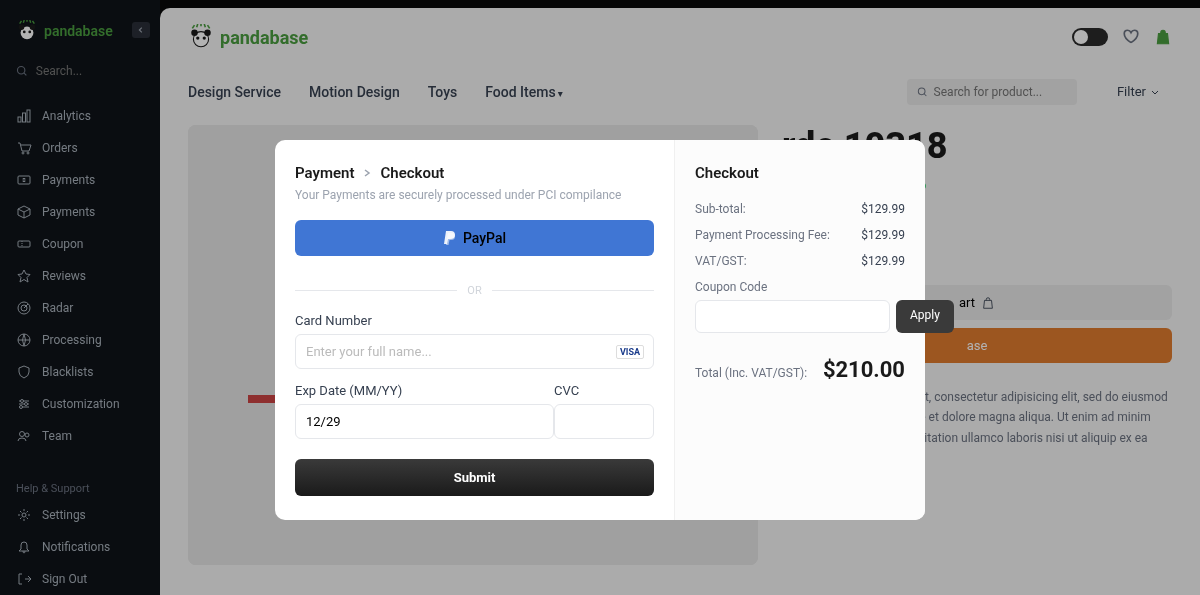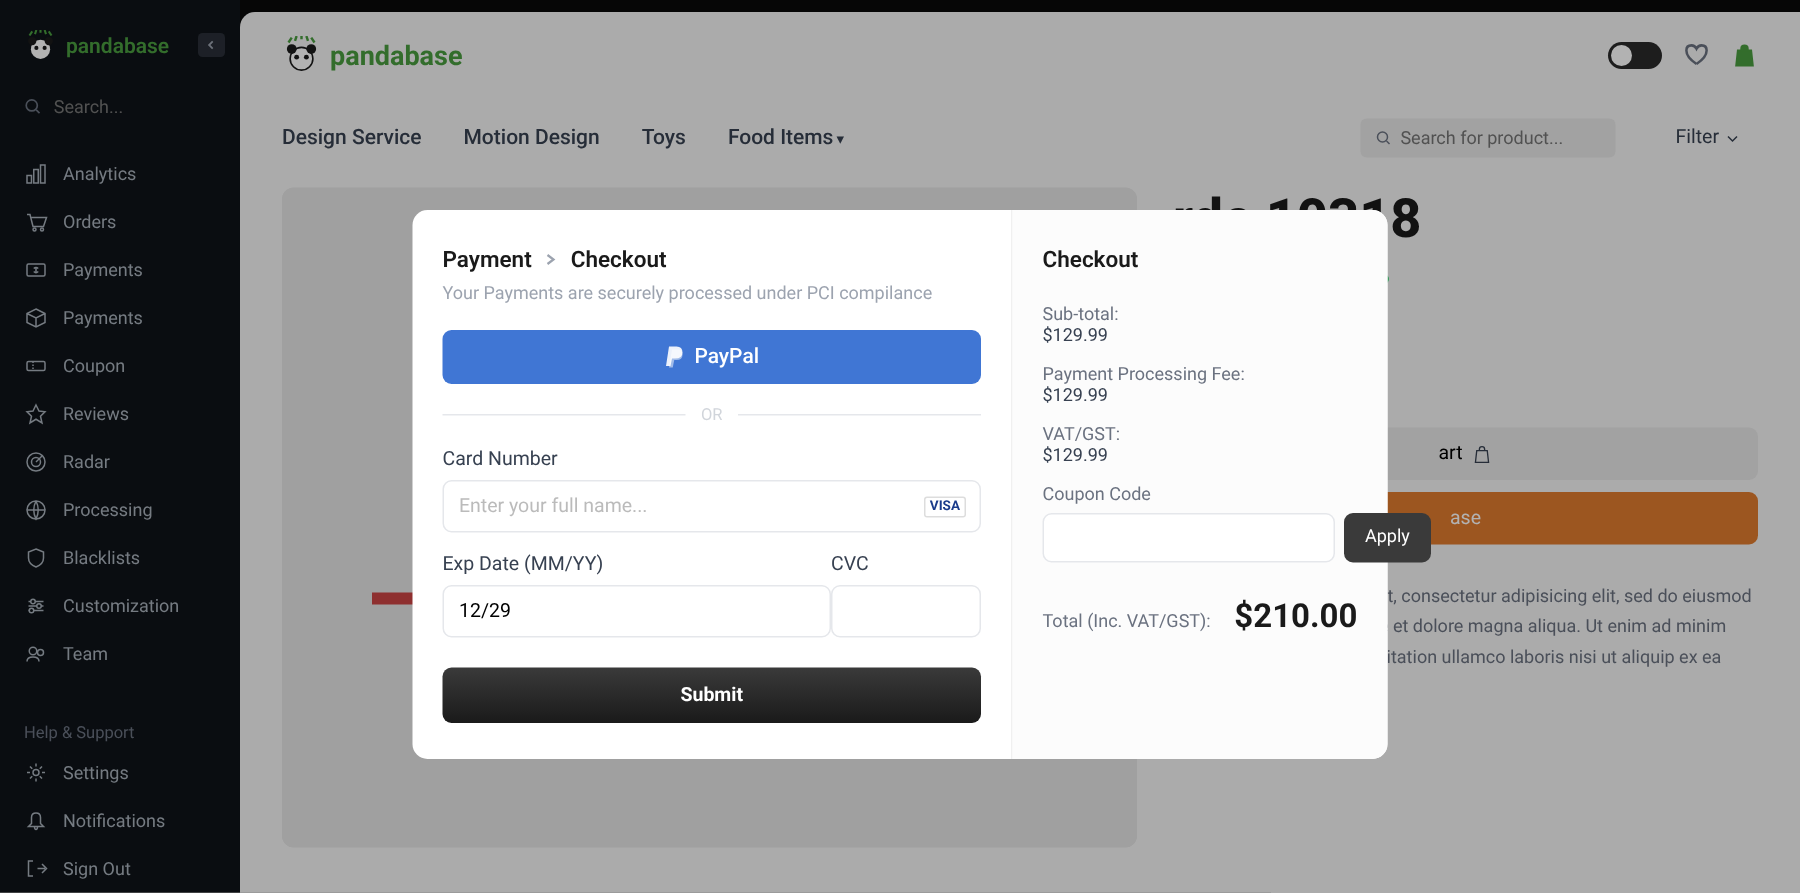--- a/index.html
+++ b/index.html
@@ -52,36 +52,36 @@
 .product-desc { color: #6b7280; font-size: 12px; line-height: 1.7; margin-top: 24px; }
 
 .overlay { position: absolute; inset: 0; background: rgba(0,0,0,0.3); z-index: 10; }
 .modal { position: absolute; top: 140px; left: 50%; transform: translateX(-50%); width: 650px; background: #fff; border-radius: 10px; z-index: 20; display: flex; }
 .modal-left { flex: 1; padding: 24px 20px; border-right: 1px solid #f0f0f0; }
 .modal-right { width: 250px; padding: 24px 20px; background: #fcfcfc; border-radius: 0 10px 10px 0; }
 
 .breadcrumb { display: flex; align-items: center; gap: 8px; font-size: 15px; font-weight: 600; color: #1a1a1a; margin-bottom: 6px; }
 .breadcrumb-sep { color: #9ca3af; }
 .subtitle { color: #9ca3af; font-size: 12px; margin-bottom: 18px; }
-.paypal-btn { background: #4076d4; color: #ffffff; padding: 10px; border-radius: 6px; display: flex; align-items: center; justify-content: center; gap: 6px; font-size: 14px; font-weight: 500; cursor: pointer; margin-bottom: 14px; }
+.paypal-btn { background: #4076d4; color: #000000; padding: 10px; border-radius: 6px; display: flex; align-items: center; justify-content: center; gap: 6px; font-size: 14px; font-weight: 500; cursor: pointer; margin-bottom: 28px; }
 .divider { display: flex; align-items: center; gap: 10px; color: #d1d5db; font-size: 11px; margin-bottom: 16px; }
 .divider::before, .divider::after { content: ''; flex: 1; height: 1px; background: #e5e7eb; }
 
 .form-label { font-size: 13px; color: #374151; margin-bottom: 6px; display: block; }
 .form-input { width: 100%; padding: 9px 10px; border: 1px solid #e5e7eb; border-radius: 6px; font-size: 13px; outline: none; }
 .form-input::placeholder { color: #bbb; }
 .card-input-wrap { position: relative; margin-bottom: 14px; }
 .card-brand { position: absolute; right: 10px; top: 50%; transform: translateY(-50%); font-size: 9px; font-weight: 700; color: #1a3b8b; background: #fff; border: 1px solid #ddd; padding: 1px 3px; border-radius: 2px; }
 .form-row { display: flex; gap: 0; margin-bottom: 20px; }
 .form-col { flex: 1; }
 .form-col.cvc { width: 100px; flex: none; }
 .submit-btn { background: linear-gradient(180deg, #3a3a3a, #1a1a1a); color: #fff; padding: 11px; border-radius: 6px; text-align: center; font-size: 13px; font-weight: 700; cursor: pointer; }
 
 .checkout-title { font-size: 15px; font-weight: 600; color: #1a1a1a; margin-bottom: 20px; }
-.line-item { display: flex; justify-content: space-between; font-size: 12px; color: #6b7280; margin-bottom: 12px; flex-direction: column; }
+.line-item { display: flex; justify-content: space-between; font-size: 12px; color: #6b7280; margin-bottom: 12px; }
 .line-item .val { color: #374151; }
 .coupon-label { font-size: 12px; color: #6b7280; margin-bottom: 6px; margin-top: 12px; }
 .coupon-row { display: flex; gap: 6px; margin-bottom: 24px; }
 .coupon-input { flex: 1; padding: 8px; border: 1px solid #e5e7eb; border-radius: 6px; outline: none; }
 .apply-btn { background: #3a3a3a; color: #fff; padding: 8px 14px; border-radius: 6px; font-size: 12px; cursor: pointer; }
 .total-row { display: flex; justify-content: space-between; align-items: baseline; margin-top: 20px; }
 .total-label { font-size: 12px; color: #6b7280; }
 .total-val { font-size: 22px; font-weight: 700; color: #1a1a1a; }
 </style>
 </head>

